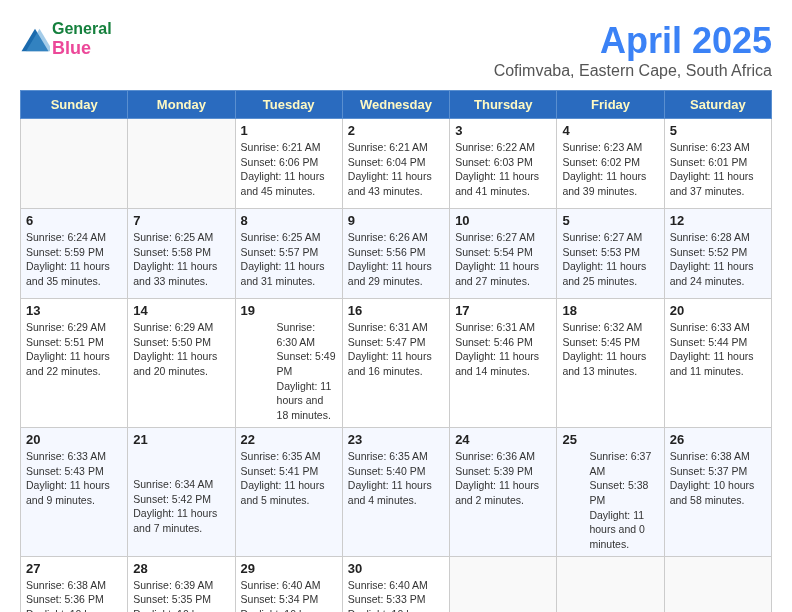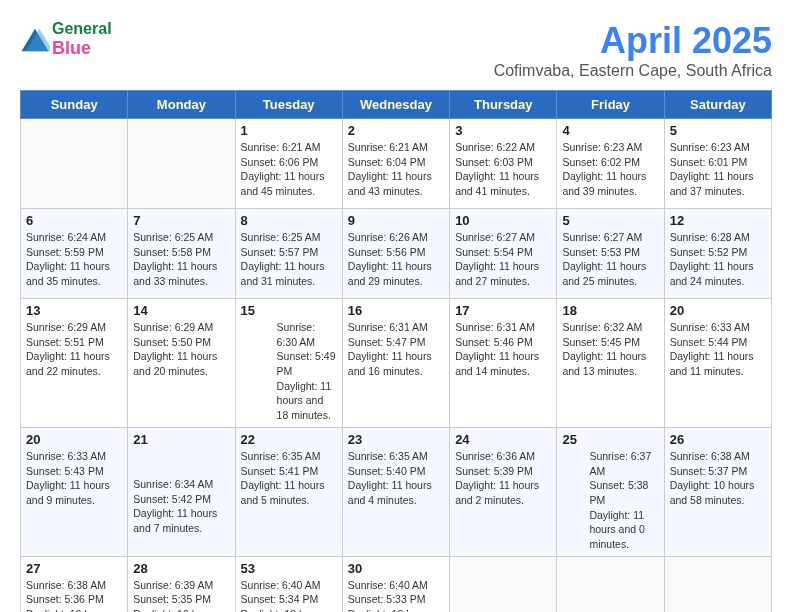--- a/index.html
+++ b/index.html
@@ -207,21 +207,21 @@
 Sunset: 5:51 PM
 Daylight: 11 hours and 22 minutes.</div>
         </td>
         <td>
           <span class="day-number">14</span>
           <div class="cell-detail" style="white-space: pre-line;">Sunrise: 6:29 AM
 Sunset: 5:50 PM
 Daylight: 11 hours and 20 minutes.</div>
         </td>
         <td>
-          <span class="day-number">15</span>
+          <span class="day-number">19</span>
           <div class="cell-detail" style="white-space: pre-line; margin-left: 36px;">Sunrise: 6:30 AM
 Sunset: 5:49 PM
 Daylight: 11 hours and 18 minutes.</div>
         </td>
         <td>
           <span class="day-number">16</span>
           <div class="cell-detail" style="white-space: pre-line;">Sunrise: 6:31 AM
 Sunset: 5:47 PM
 Daylight: 11 hours and 16 minutes.</div>
         </td>
@@ -295,21 +295,21 @@
 Sunset: 5:36 PM
 Daylight: 10 hours and 57 minutes.</div>
         </td>
         <td>
           <span class="day-number">28</span>
           <div class="cell-detail" style="white-space: pre-line;">Sunrise: 6:39 AM
 Sunset: 5:35 PM
 Daylight: 10 hours and 55 minutes.</div>
         </td>
         <td>
-          <span class="day-number">53</span>
+          <span class="day-number">29</span>
           <div class="cell-detail" style="white-space: pre-line;">Sunrise: 6:40 AM
 Sunset: 5:34 PM
 Daylight: 10 hours and 53 minutes.</div>
         </td>
         <td>
           <span class="day-number">30</span>
           <div class="cell-detail" style="white-space: pre-line;">Sunrise: 6:40 AM
 Sunset: 5:33 PM
 Daylight: 10 hours and 52 minutes.</div>
         </td>

